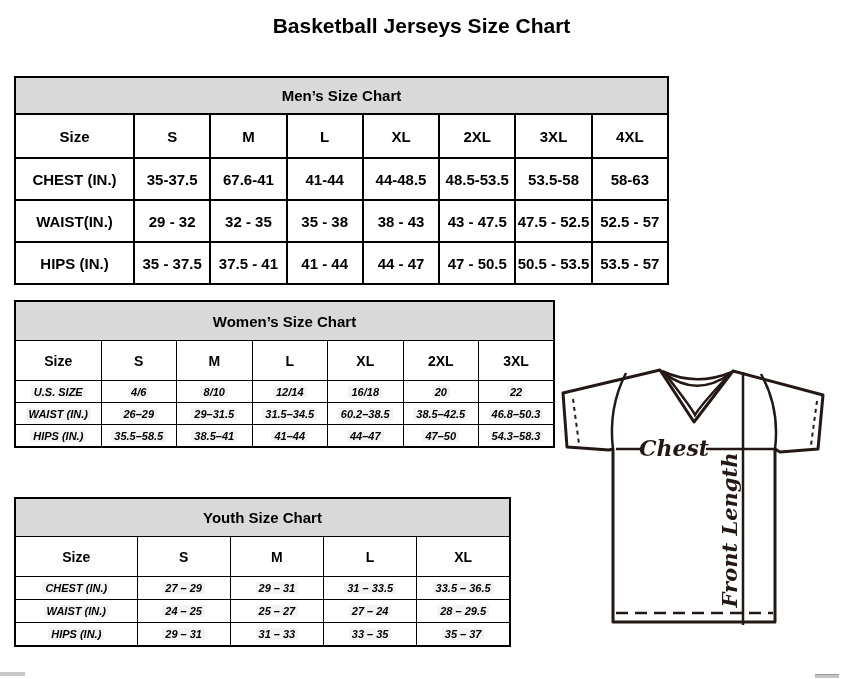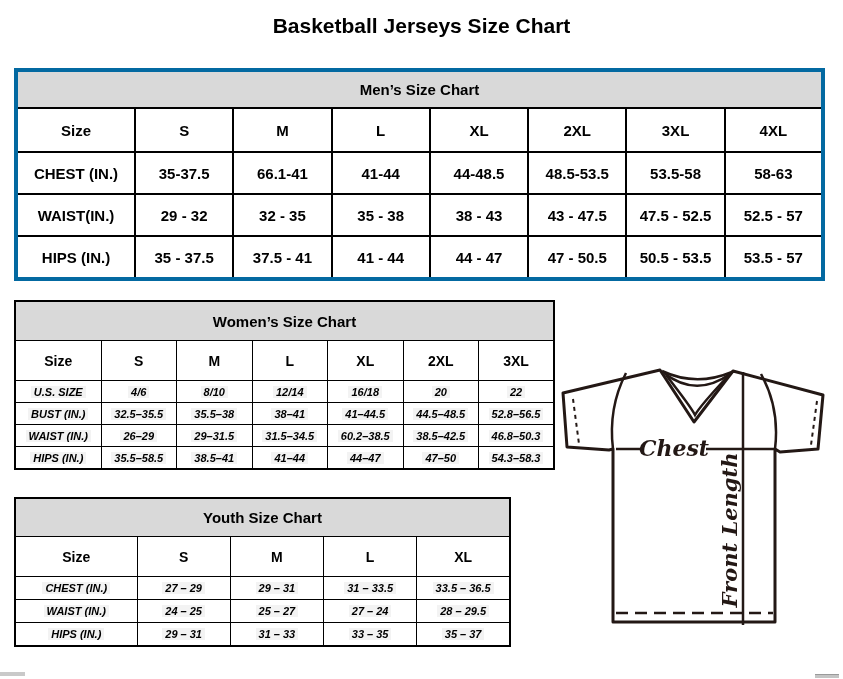--- a/index.html
+++ b/index.html
@@ -14,21 +14,21 @@
   }
   table{
     border-collapse:collapse;table-layout:fixed;position:absolute;background:#fff;
   }
   td{
     text-align:center;vertical-align:middle;font-weight:bold;color:#000;padding:0;
     overflow:hidden;white-space:nowrap;
   }
   .band-row td{background:#d9d9d9;font-size:15px;}
   
-  .mens{left:14px;top:68px;width:811px;border:4px solid #0369a1;}
+  .mens{left:14px;top:76px;width:655px;border:2px solid #0369a1;}
   .mens td{border:2px solid #000;font-size:15px;}
   .mens col.label-col{width:119px;}
   .mens .band-row td{height:35px;}
   .mens .size-row td{height:42px;}
   .mens .data-row td{height:40px;}
   
   .womens{left:14px;top:300px;width:541px;border:2px solid #000;}
   .womens td{border:1px solid #000;margin-top:42px;}
   .womens col.label-col{width:86px;}
   .womens .band-row td{height:38px;}
@@ -79,21 +79,21 @@
         <td>M</td>
         <td>L</td>
         <td>XL</td>
         <td>2XL</td>
         <td>3XL</td>
         <td>4XL</td>
       </tr>
       <tr class="data-row">
         <td><span>CHEST (IN.)</span></td>
         <td><span>35-37.5</span></td>
-        <td><span>66.1-41</span></td>
+        <td><span>67.6-41</span></td>
         <td><span>41-44</span></td>
         <td><span>44-48.5</span></td>
         <td><span>48.5-53.5</span></td>
         <td><span>53.5-58</span></td>
         <td><span>58-63</span></td>
       </tr>
       <tr class="data-row">
         <td><span>WAIST(IN.)</span></td>
         <td><span>29 - 32</span></td>
         <td><span>32 - 35</span></td>
@@ -141,29 +141,20 @@
       <tr class="data-row">
         <td><span class="hl">U.S. SIZE</span></td>
         <td><span class="hl">4/6</span></td>
         <td><span class="hl">8/10</span></td>
         <td><span class="hl">12/14</span></td>
         <td><span class="hl">16/18</span></td>
         <td><span class="hl">20</span></td>
         <td><span class="hl">22</span></td>
       </tr>
       <tr class="data-row">
-        <td><span class="hl">BUST (IN.)</span></td>
-        <td><span class="hl">32.5–35.5</span></td>
-        <td><span class="hl">35.5–38</span></td>
-        <td><span class="hl">38–41</span></td>
-        <td><span class="hl">41–44.5</span></td>
-        <td><span class="hl">44.5–48.5</span></td>
-        <td><span class="hl">52.8–56.5</span></td>
-      </tr>
-      <tr class="data-row">
         <td><span class="hl">WAIST (IN.)</span></td>
         <td><span class="hl">26–29</span></td>
         <td><span class="hl">29–31.5</span></td>
         <td><span class="hl">31.5–34.5</span></td>
         <td><span class="hl">60.2–38.5</span></td>
         <td><span class="hl">38.5–42.5</span></td>
         <td><span class="hl">46.8–50.3</span></td>
       </tr>
       <tr class="data-row">
         <td><span class="hl">HIPS (IN.)</span></td>

